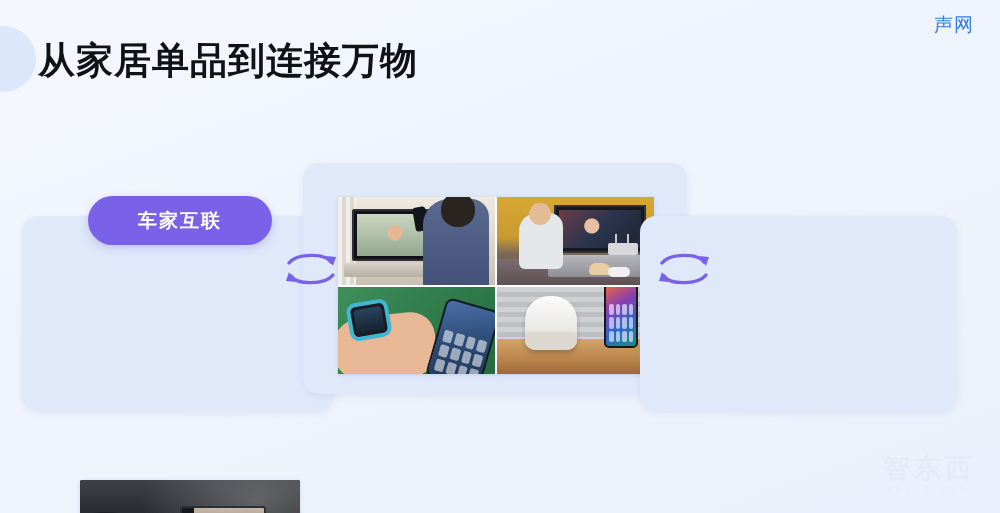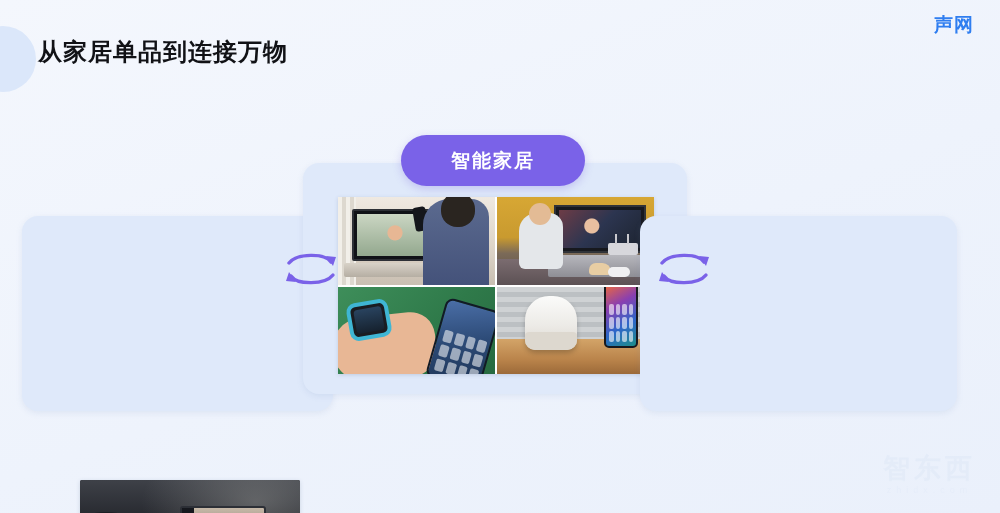--- a/index.html
+++ b/index.html
@@ -32,33 +32,33 @@
     height: 66px;
     border-radius: 50%;
     background: #dbe7fa;
   }
 
   
   .slide-title {
     position: absolute;
     left: 38px;
     top: 36px;
-    font-size: 24px;
+    font-size: 37px;
     font-weight: bold;
     letter-spacing: 1px;
     color: #111216;
     white-space: nowrap;
   }
 
   .brand-logo {
     position: absolute;
     right: 26px;
     top: 12px;
     font-size: 19px;
-    font-weight: bold;
+    font-weight: normal;
     letter-spacing: 1px;
     color: #2f7ef0;
   }
 
   
   .card {
     position: absolute;
     background: #dfe9fa;
     border-radius: 16px;
     box-shadow: 0 2px 6px rgba(110,140,190,0.14);
@@ -340,20 +340,21 @@
         <div class="car-screen">
           <div class="car-screen-bar"></div>
           <div class="car-screen-vid"></div>
         </div>
 
         <div class="car-wheel"></div>
 
       </div>
     </div>
   </div>
+  <div class="pill pill-left">车家互联</div>
 
   <div class="card card-center"></div>
 
   <div class="photo-grid">
     <div class="cell">
       <div class="cell-tvcall">
         <div class="tv-curtain"></div>
         <div class="tv-panel">
           <div class="tv-panel-img"></div>
         </div>
@@ -425,21 +426,20 @@
             <i></i>
               <i></i>
               <i></i>
               <i></i>
           </div>
         </div>
       </div>
     </div>
   </div>
 
-  <div class="pill pill-center">智能家居</div>
 
   <div class="card card-right">
     
   </div>
 
   <svg class="connector connector-left" viewBox="0 0 60 44">
     <path d="M8 16 C 16 6, 44 6, 50 15" stroke="#7a62e8" stroke-width="3.4" fill="none" stroke-linecap="round"></path>
     <path d="M52 19 L 45 9 L 55 10 Z" fill="#7a62e8"></path>
     <path d="M52 28 C 44 38, 16 38, 10 29" stroke="#7a62e8" stroke-width="3.4" fill="none" stroke-linecap="round"></path>
     <path d="M8 25 L 15 35 L 5 34 Z" fill="#7a62e8"></path>

